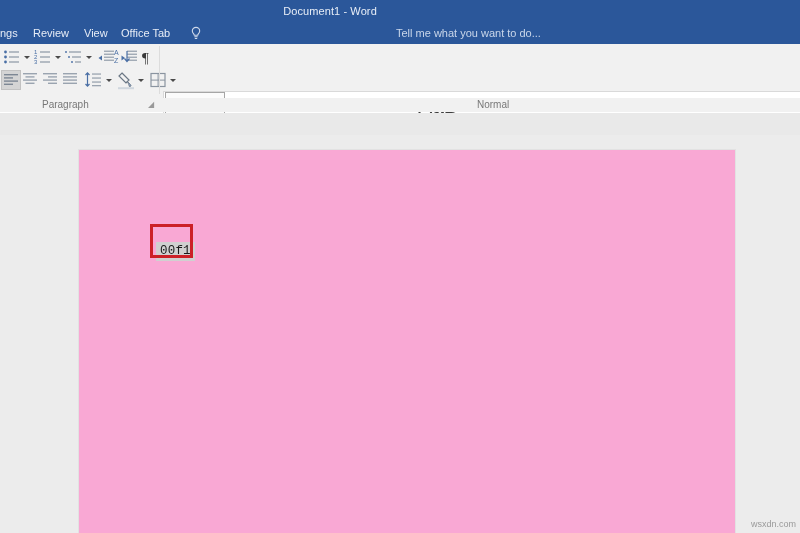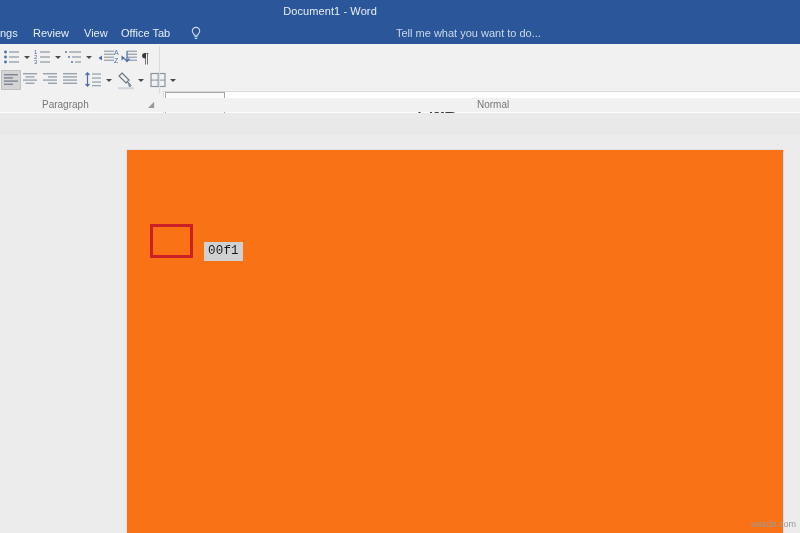--- a/index.html
+++ b/index.html
@@ -150,23 +150,22 @@
 
   
   .canvas {
     position: absolute; top: 135px; left: 0;
     width: 800px; height: 398px;
     background: #ececec;
   }
   .page {
     position: absolute; top: 15px; left: 79px;
     width: 656px; height: 383px;
-    background: #f97316;
+    background: #f9a8d4;
     box-shadow: 0 0 0 1px #e2e2e2;
-    margin-left: 48px;
   }
   .doc-text {
     position: absolute; left: 77px; top: 92px;
     font-family: "Liberation Mono", monospace;
     font-size: 12.5px; color: #1a1a1a;
     background: #d0d0d0;
     padding: 2px 4px 3px 4px;
     white-space: nowrap;
     letter-spacing: .2px;
   }

